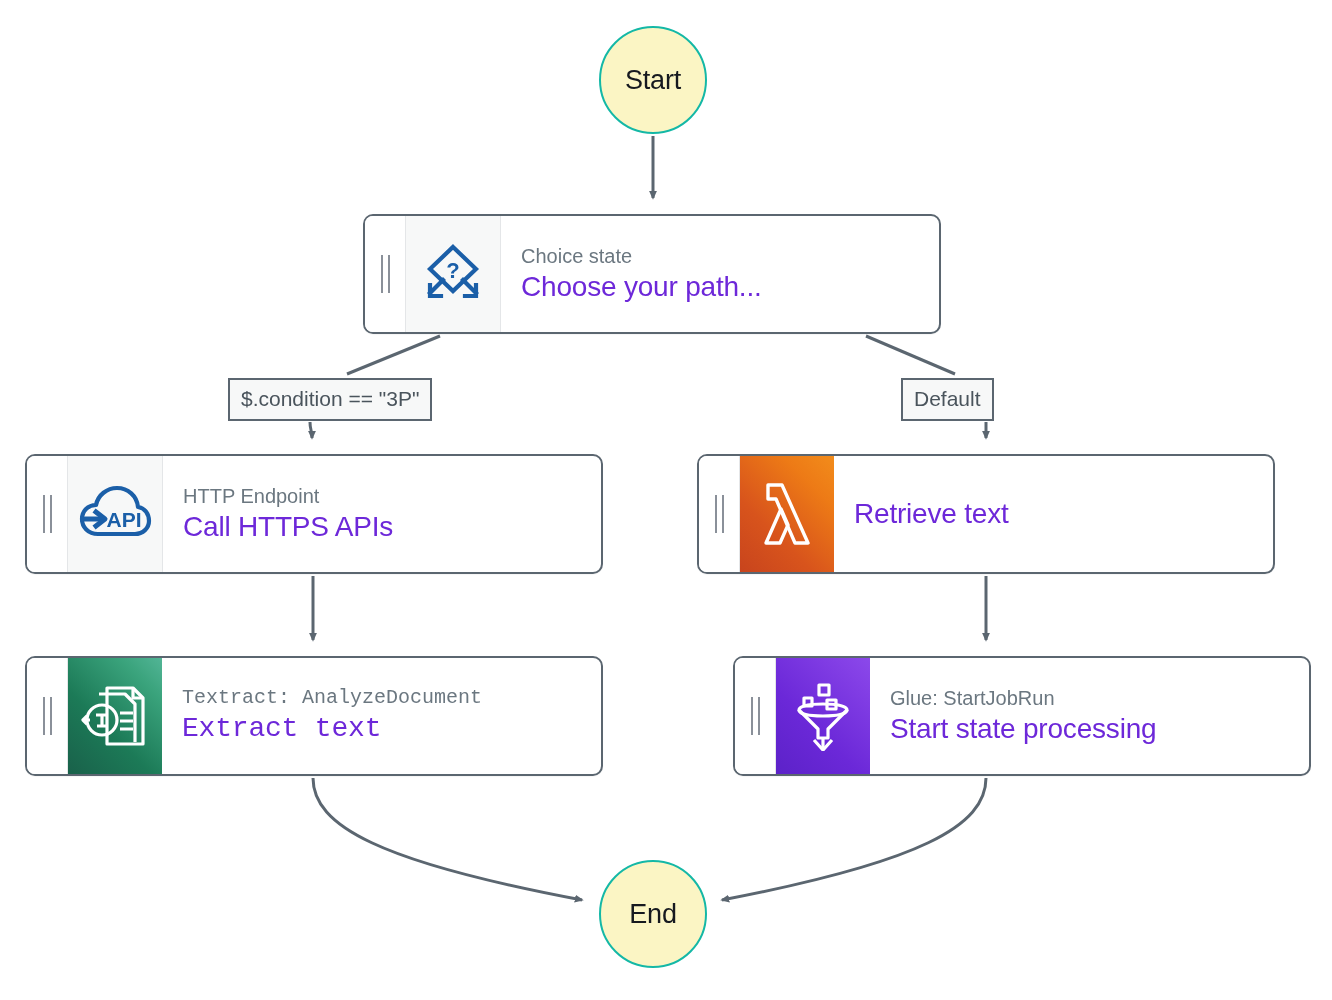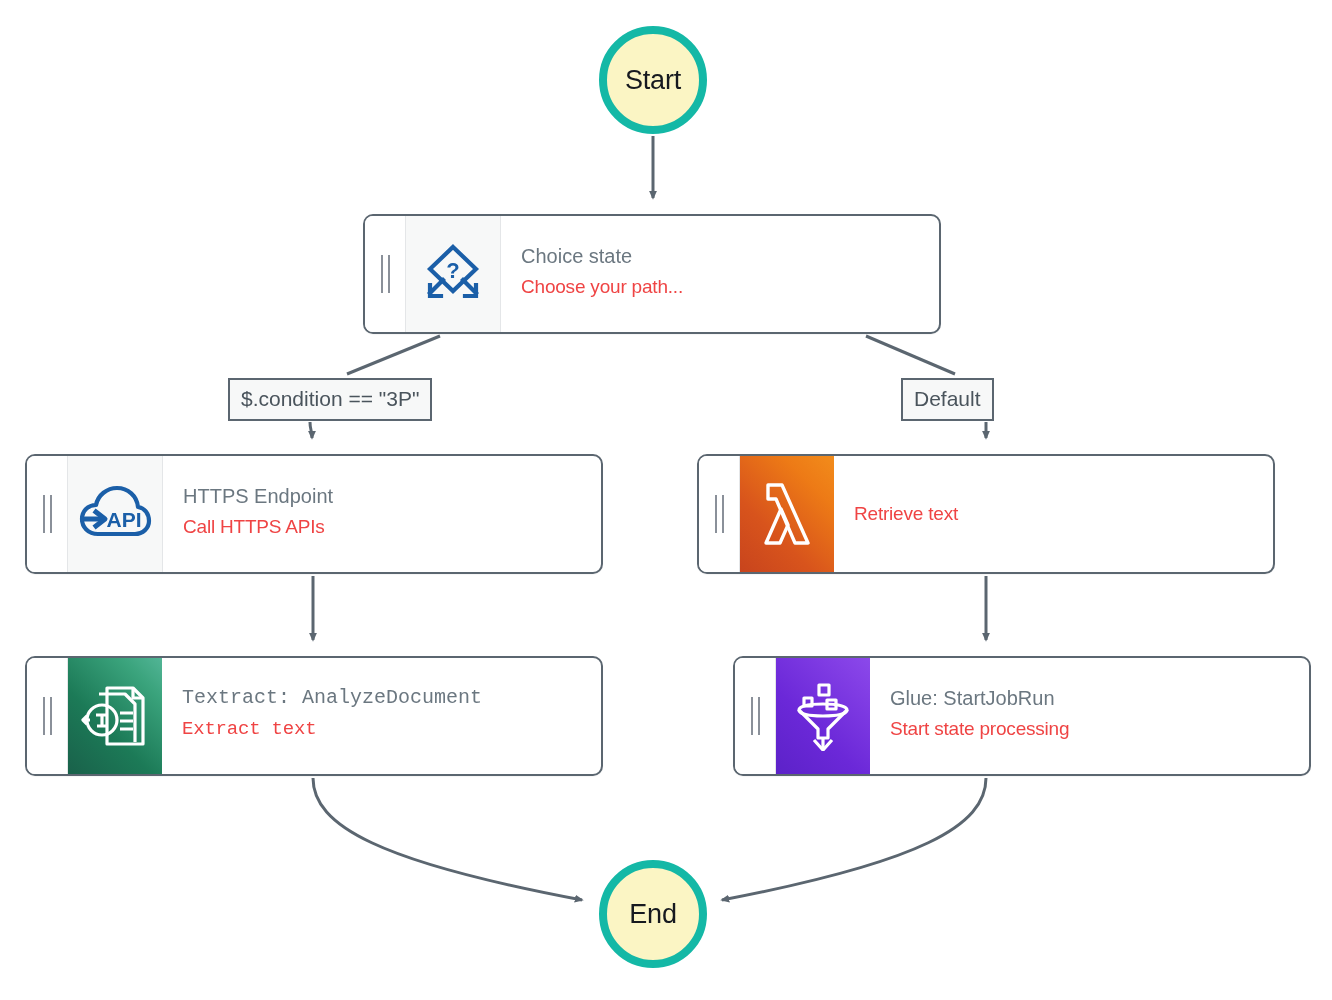--- a/index.html
+++ b/index.html
@@ -31,21 +31,21 @@
     height: 1000px;
     z-index: 1;
   }
 
   
   .terminal {
     position: absolute;
     z-index: 3;
     border-radius: 50%;
     background: #fbf5c4;
-    border: 8px solid #14b8a6;
+    border: 2px solid #14b8a6;
     box-sizing: border-box;
     display: flex;
     align-items: center;
     justify-content: center;
     color: #16191f;
     font-size: 27px;
     letter-spacing: -0.2px;
   }
   #node-start {
     left: 599px;
@@ -115,22 +115,22 @@
   }
   .state-kind {
     color: #6b7780;
     font-size: 20px;
     line-height: 26px;
     white-space: nowrap;
     overflow: hidden;
     text-overflow: ellipsis;
   }
   .state-title {
-    color: #ef4444;
-    font-size: 19px;
+    color: #6d28d9;
+    font-size: 28px;
     line-height: 36px;
     white-space: nowrap;
     overflow: hidden;
     text-overflow: ellipsis;
     letter-spacing: -0.2px;
   }
 
   
   #node-choice   { left: 363px; top: 214px; width: 578px; height: 120px; }
   #node-http     { left: 25px;  top: 454px; width: 578px; height: 120px; }
@@ -227,21 +227,21 @@
       </div>
     <div class="icon-cell plain">
       <svg width="74" height="58" viewBox="0 0 74 58">
         <path d="M20 49 C10 49 4 42 4 34 C4 26 10 20 18 20 C20 10 29 3 39 3 C50 3 59 11 60 22 C67 23 71 29 71 36 C71 43 65 49 57 49 Z" fill="none" stroke="#1b5fa8" stroke-width="4.2" stroke-linejoin="round"></path>
         <path d="M2 34 L24 34" stroke="#1b5fa8" stroke-width="5" fill="none"></path>
         <path d="M18 27 L27 34 L18 41" fill="none" stroke="#1b5fa8" stroke-width="5" stroke-linejoin="round" stroke-linecap="square"></path>
         <text x="46" y="42" fill="#1b5fa8" font-family="&quot;Liberation Sans&quot;, sans-serif" font-size="21" font-weight="bold" text-anchor="middle">API</text>
       </svg>
     </div>
     <div class="label-cell">
-      <div class="state-kind">HTTPS Endpoint</div>
+      <div class="state-kind">HTTP Endpoint</div>
       <div class="state-title">Call HTTPS APIs</div>
     </div>
   </div>
 
   <div class="state-node" id="node-lambda">
     <div class="drag-handle">
         <i></i>
         <i></i>
       </div>
     <div class="icon-cell lambda">

